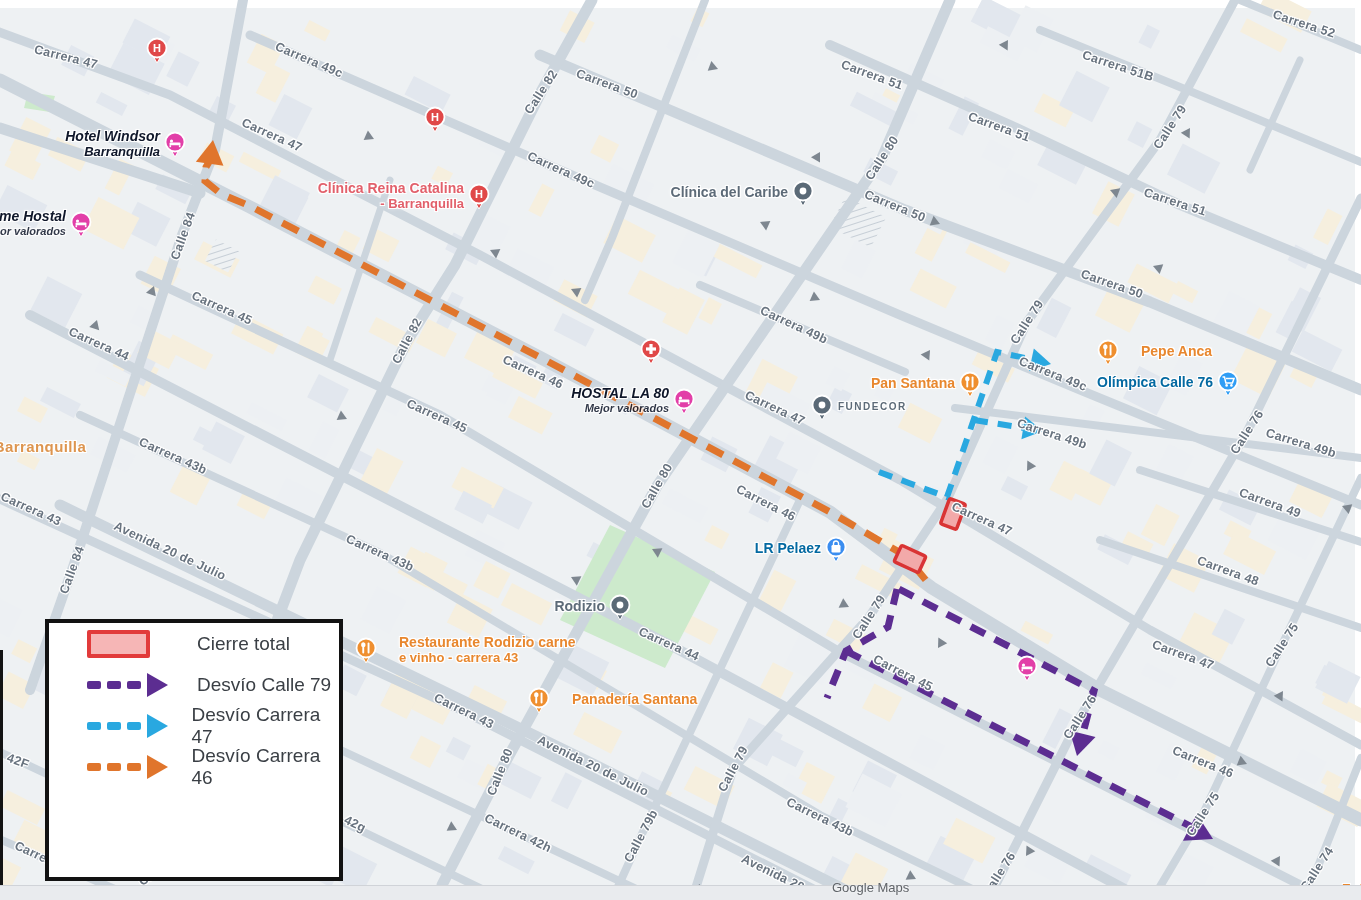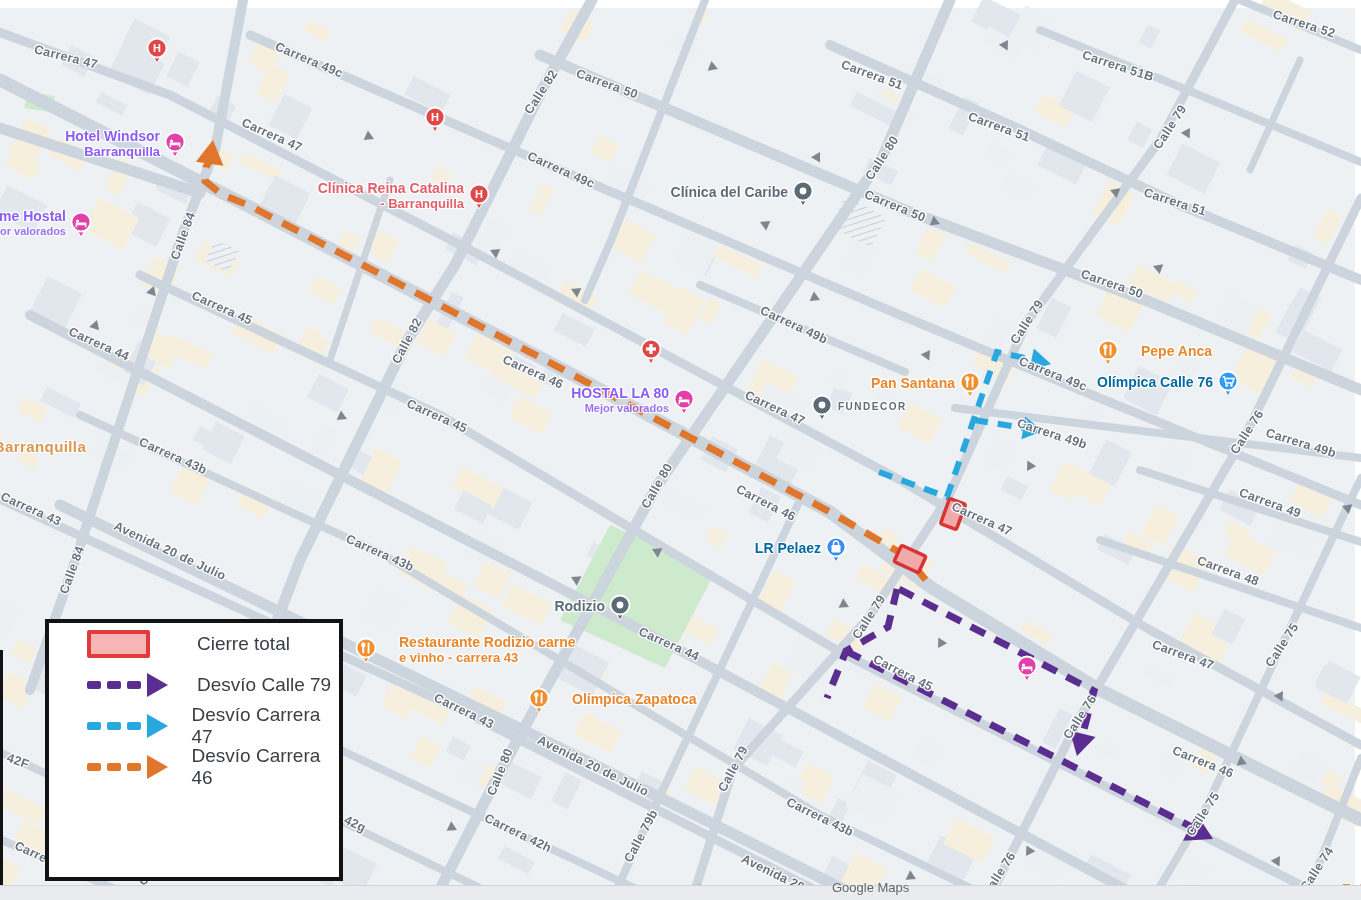--- a/index.html
+++ b/index.html
@@ -8,21 +8,21 @@
   #mapsvg{position:absolute;left:0;top:0;}
   .lbl{position:absolute;white-space:nowrap;transform-origin:center center;
        font-size:12.5px;font-weight:bold;color:#68737f;letter-spacing:.3px;
        text-shadow:-1px -1px 0 #fff,1px -1px 0 #fff,-1px 1px 0 #fff,1px 1px 0 #fff,0 0 3px #fff;}
   .lbl.city{color:#dd954f;font-size:15px;font-weight:bold;letter-spacing:.4px;}
   .lbl.cut{color:#e8872e;font-size:13px;}
   .poi-label{position:absolute;white-space:nowrap;font-size:14px;font-weight:bold;line-height:15px;
        text-shadow:-1px -1px 0 #fff,1px -1px 0 #fff,-1px 1px 0 #fff,1px 1px 0 #fff,0 0 4px #fff;cursor:pointer;}
   .poi-label .sub{display:block;font-size:13px;font-weight:bold;}
   .poi-label .sub.small{font-size:11px;opacity:.85;}
-  .poi-label.pink{color:#8b5cf6;}
+  .poi-label.pink{color:#0f172a;font-style:italic;}
   .poi-label.medical{color:#e2606b;}
   .poi-label.gray{color:#5d6b78;}
   .poi-label.caps{letter-spacing:1.5px;font-size:10px;}
   .poi-label.blue{color:#0369a1;}
   .poi-label.orange{color:#e8872e;padding-left:17px;}
   .poi-icon{position:absolute;cursor:pointer;}
   
   #legend{position:absolute;left:45px;top:619px;width:290px;height:254px;background:#ffffff;
           border:4px solid #121212;z-index:40;}
   #legend h1{margin:16px 10px 6px 10px;text-align:center;font-size:27px;color:#111;font-weight:bold;}
@@ -555,21 +555,21 @@
           <rect x="8.2" y="6.5" width="4.2" height="4.5" rx="1.6" fill="#fff"></rect>
         </svg></span>
       <div class="poi-label orange" style="top: 635px; left: 382px;"><span>Restaurante Rodizio carne</span><span class="sub">e vinho - carrera 43</span></div>
       <span class="poi-icon" style="left: 526px; top: 686px;"><svg width="26" height="30" viewBox="0 0 26 30">
       <path d="M13 27 L9 20 L17 20 Z" fill="#ef8f2f" stroke="#ffffff" stroke-width="1"></path>
       <circle cx="13" cy="12" r="9.5" fill="#ef8f2f" stroke="#ffffff" stroke-width="1.8"></circle>
           <rect x="9.3" y="6.5" width="1.9" height="11" rx="0.9" fill="#fff"></rect>
           <rect x="14.6" y="6.5" width="1.9" height="11" rx="0.9" fill="#fff"></rect>
           <rect x="8.2" y="6.5" width="4.2" height="4.5" rx="1.6" fill="#fff"></rect>
         </svg></span>
-      <div class="poi-label orange" style="top: 692px; left: 555px;"><span>Olímpica Zapatoca</span></div>
+      <div class="poi-label orange" style="top: 692px; left: 555px;"><span>Panadería Santana</span></div>
       <span class="poi-icon" style="left: 1014px; top: 654px;"><svg width="26" height="30" viewBox="0 0 26 30">
       <path d="M13 27 L9 20 L17 20 Z" fill="#e23fa8" stroke="#ffffff" stroke-width="1"></path>
       <circle cx="13" cy="12" r="9.5" fill="#e23fa8" stroke="#ffffff" stroke-width="1.8"></circle>
           <circle cx="9.5" cy="11" r="1.6" fill="#fff"></circle>
           <rect x="7.5" y="12.6" width="11" height="2.6" rx="1" fill="#fff"></rect>
           <rect x="7.5" y="15.2" width="1.6" height="2" fill="#fff"></rect>
           <rect x="16.9" y="15.2" width="1.6" height="2" fill="#fff"></rect>
         </svg></span>
     </div>
 

